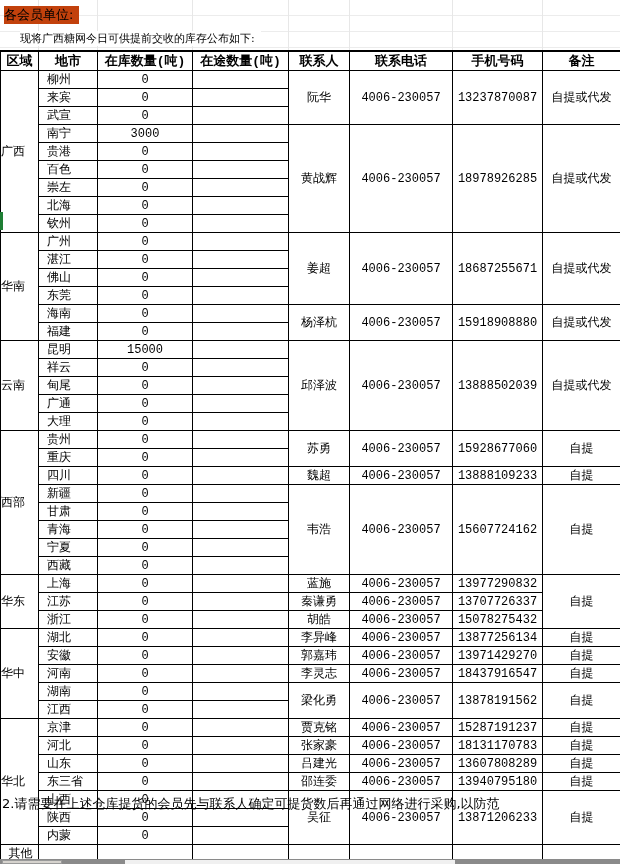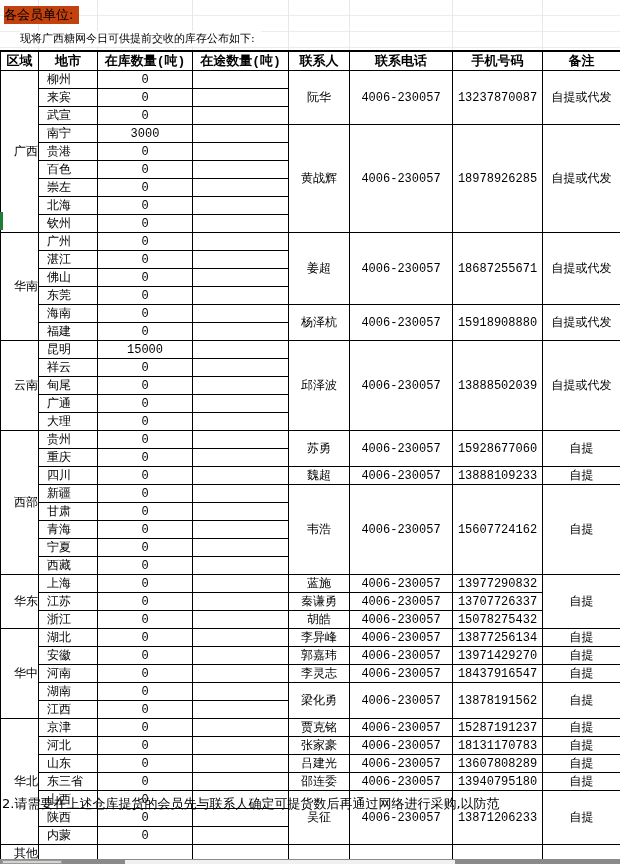--- a/index.html
+++ b/index.html
@@ -26,22 +26,22 @@
     border-top:2px solid #000;
     font-family:Liberation Mono, monospace;
   }
   th,td{
     border:1px solid #000;overflow:hidden;white-space:nowrap;
     font-size:12px;padding:0;
   }
   th{height:16px;font-weight:bold;font-size:13px;text-align:center;}
   td{height:15px;text-align:center;}
   td.city{text-align:left;padding-left:8px;}
-  td.region{text-align:right;}
-  tbody tr:last-child td.region{text-align:right;padding-left:2px;}
+  td.region{text-align:left;}
+  tbody tr:last-child td.region{text-align:center;padding-left:2px;}
   .footer{position:absolute;top:796px;left:0;width:616px;padding-left:2px;font-size:13px;line-height:16px;}
   .footer .f-title{font-weight:bold;}
   .green-mark{position:absolute;left:0;top:212px;width:3px;height:18px;background:#1e7e34;}
   .bottom-bar{position:absolute;left:0;bottom:0;width:620px;height:5px;background:#8a8a8a;}
   .bottom-bar .tab1{position:absolute;left:2px;top:1px;width:60px;height:4px;background:#d6d3ce;border:1px solid #9a9a9a;box-sizing:border-box;}
   .bottom-bar .tab2{position:absolute;left:125px;top:1px;width:330px;height:4px;background:#f0f0f0;}
 </style>
 </head>
 <body>
 

